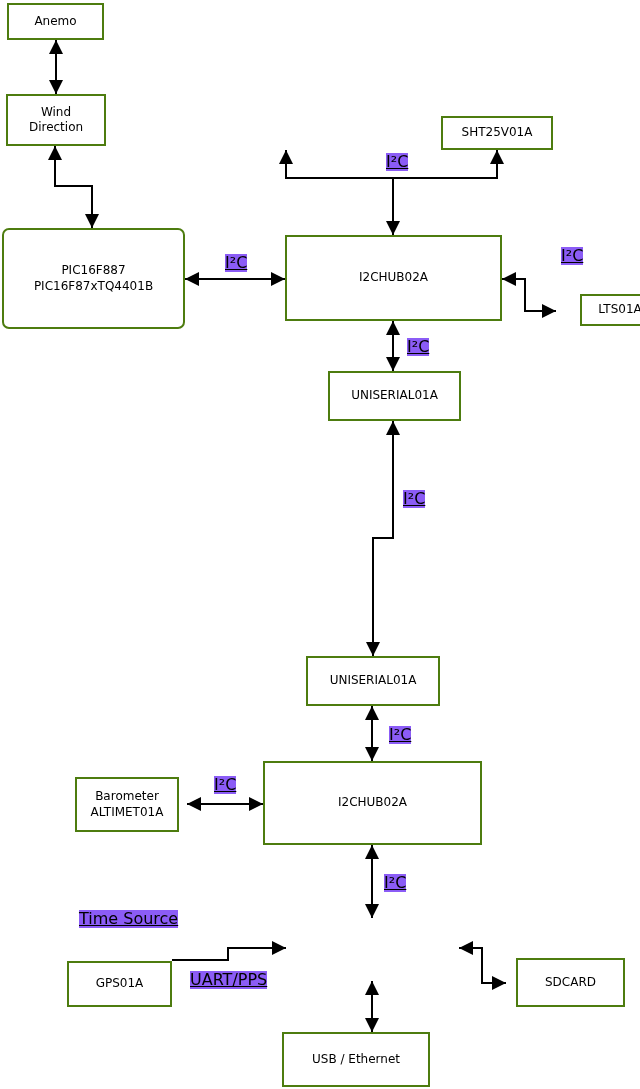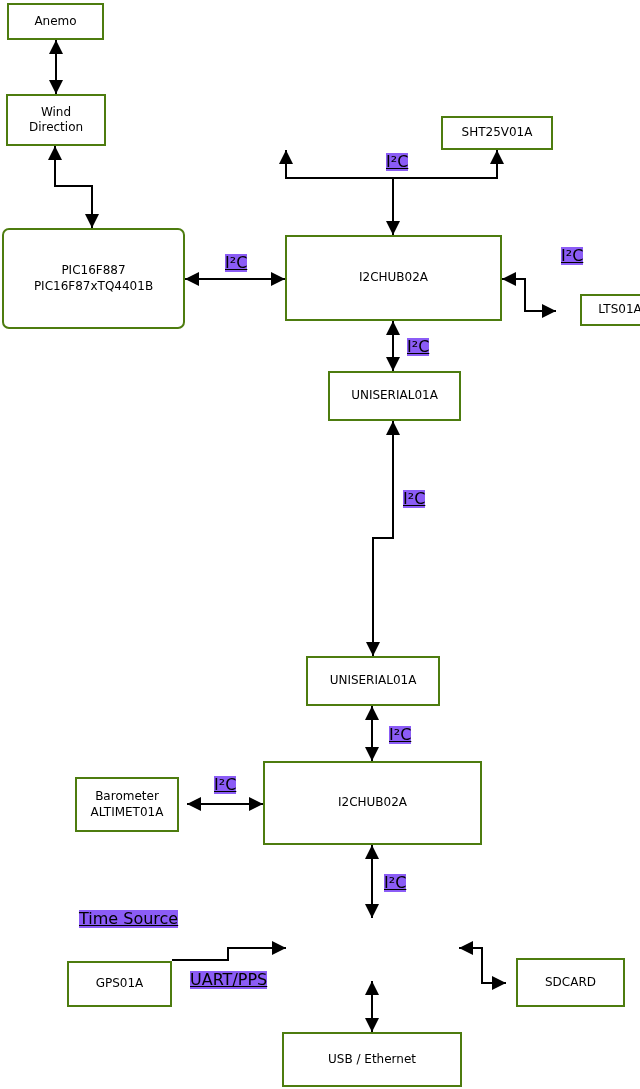--- a/index.html
+++ b/index.html
@@ -121,21 +121,21 @@
 
   <div class="node" style="left:67px; top:936px; width:105px; height:46px;margin-top:25px;">
     <span>GPS01A</span>
   </div>
 
 
   <div class="node" style="left:506px; top:958px; width:109px; height:49px;margin-left:10px;">
     <span>SDCARD</span>
   </div>
 
-  <div class="node" style="left:282px; top:1032px; width:180px; height:55px;">
+  <div class="node" style="left:282px; top:1032px; width:148px; height:55px;">
     <span>USB / Ethernet</span>
   </div>
 
   <div class="edge-label" style="left:386px; top:153px;">I²C</div>
   <div class="edge-label" style="left:225px; top:254px;">I²C</div>
   <div class="edge-label" style="left:561px; top:247px;">I²C</div>
   <div class="edge-label" style="left:407px; top:338px;">I²C</div>
   <div class="edge-label" style="left:403px; top:490px;">I²C</div>
   <div class="edge-label" style="left:389px; top:726px;">I²C</div>
   <div class="edge-label" style="left:214px; top:776px;">I²C</div>

